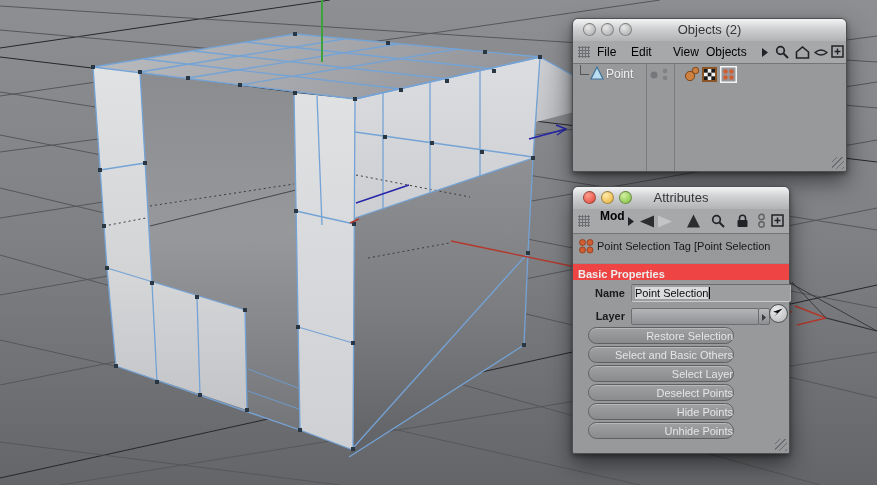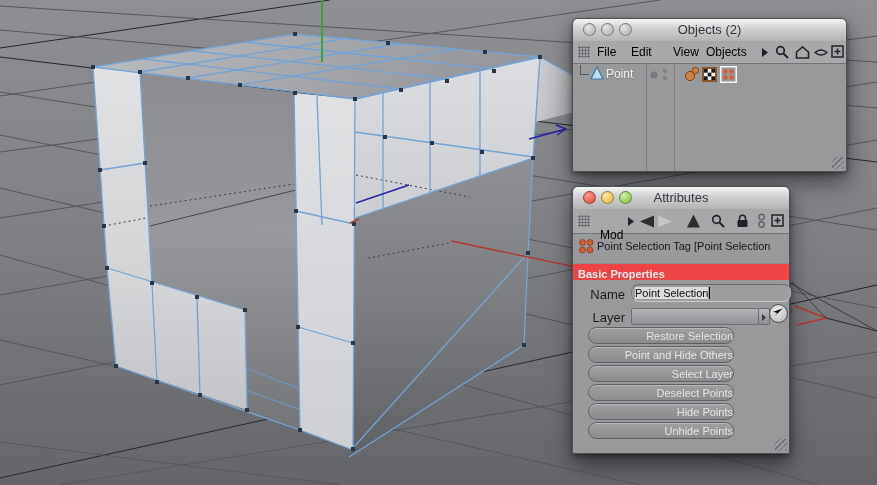--- a/index.html
+++ b/index.html
@@ -36,24 +36,24 @@
   .obj-label{position:absolute;left:33px;top:4px;font-size:12px;color:#eff0f2;text-shadow:0 1px 1px rgba(0,0,0,.25);}
 
   
   #attributes-panel{left:572px;top:186px;width:218px;height:268px;}
   #attributes-panel .menubar{top:22px;height:24px;}
   .tag-row{position:absolute;left:0;top:46px;right:6px;height:26px;}
   .tag-text{position:absolute;left:24px;top:7px;font-size:11px;color:#17181a;white-space:nowrap;overflow:hidden;right:0;}
   .section-bar{position:absolute;left:0;top:76px;right:0;height:16px;background:#ef4444;border-top:1px solid #8d8e90;}
   .section-bar span{font-size:11px;font-weight:bold;color:#eceded;margin-left:5px;line-height:16px;display:inline-block;}
   .field-row{position:absolute;left:0;right:0;height:22px;}
-  .field-label{position:absolute;left:0;top:4px;width:52px;text-align:right;font-size:13px;color:#1a1b1d;}
+  .field-label{position:absolute;left:0;top:4px;width:52px;text-align:right;font-size:11px;color:#1a1b1d;font-weight:bold;}
   .text-input{position:absolute;left:58px;top:1px;width:155px;height:16px;background:#9d9ea0;
               border-top:1px solid #6a6b6e;border-left:1px solid #7c7d80;border-bottom:1px solid #c9cacc;border-right:1px solid #b0b1b3;
-              border-radius:8px;font-size:11px;line-height:16px;padding-left:3px;box-sizing:content-box;white-space:nowrap;overflow:hidden;}
+              border-radius:2px;font-size:11px;line-height:16px;padding-left:3px;box-sizing:content-box;white-space:nowrap;overflow:hidden;}
   .sel-text{background:#dadbdd;color:#0b0c0e;}
   .caret{display:inline-block;width:1px;height:12px;background:#000;vertical-align:-2px;margin-left:1px;}
   .dropdown{position:absolute;left:58px;top:2px;width:126px;height:15px;
             background:linear-gradient(#b4b5b7,#909194);border:1px solid #6d6e71;border-radius:2px;}
   .dd-arrow-btn{position:absolute;left:185px;top:2px;width:12px;height:17px;
             background:linear-gradient(#b9babc,#8e8f92);border:1px solid #6d6e71;border-radius:2px;box-sizing:border-box;}
   .picker-btn{position:absolute;left:196px;top:-2px;width:19px;height:19px;border-radius:50%;
             background:radial-gradient(circle at 38% 30%,#eceded,#b3b4b6);border:1.5px solid #4f5053;box-sizing:border-box;}
   .attr-button{position:absolute;left:15px;width:146px;height:17px;border-radius:9px;
             background:linear-gradient(#a0a1a3,#8a8b8d);border:1px solid #5f6063;
@@ -315,21 +315,21 @@
 
   <div class="panel" id="attributes-panel">
     <div class="titlebar">
       <span class="tlight tl-red" style="left:10px"></span>
       <span class="tlight tl-yellow" style="left:28px"></span>
       <span class="tlight tl-green" style="left:46px"></span>
       <div class="title">Attributes</div>
     </div>
     <div class="menubar">
       <span class="grip" style="top:6px"></span>
-      <span class="menu-item" style="left:27px;top:19px;font-weight:normal">Mod</span>
+      <span class="menu-item" style="left:27px;top:0;font-weight:bold">Mod</span>
       <svg class="ico" style="left:54px;top:8px" width="8" height="9">
           <polygon points="1,0 7,4.5 1,9" fill="#222326"></polygon>
         </svg>
       <svg class="ico" style="left:65px;top:6px" width="17" height="13">
           <polygon points="16,0.5 16,12.5 2,6.5" fill="#2c2d2f"></polygon>
         </svg>
       <svg class="ico" style="left:84px;top:6px" width="17" height="13">
           <polygon points="1,0.5 15,6.5 1,12.5" fill="#c3c4c6"></polygon>
         </svg>
       <svg class="ico" style="left:113px;top:5px" width="15" height="14">
@@ -382,21 +382,21 @@
           </svg>
       </div>
       <div class="picker-btn">
         <svg width="16" height="16" style="position:absolute;left:0px;top:0px">
           <polygon points="12,3 5,12 7.2,8.2 3,7.5" fill="#0c0d0f" transform="rotate(8,8,8)"></polygon>
           </svg>
       </div>
     </div>
 
     <div class="attr-button" style="top:140px">Restore Selection</div>
-    <div class="attr-button" style="top:159px">Point and Hide Others</div>
+    <div class="attr-button" style="top:159px">Select and Basic Others</div>
     <div class="attr-button" style="top:178px">Select Layer</div>
     <div class="attr-button" style="top:197px">Deselect Points</div>
     <div class="attr-button" style="top:235px">Unhide Points</div>
     <div class="attr-button" style="top:216px">Hide Points</div>
 
     <div class="resize-grip"></div>
   </div>
 
 </div>
 

